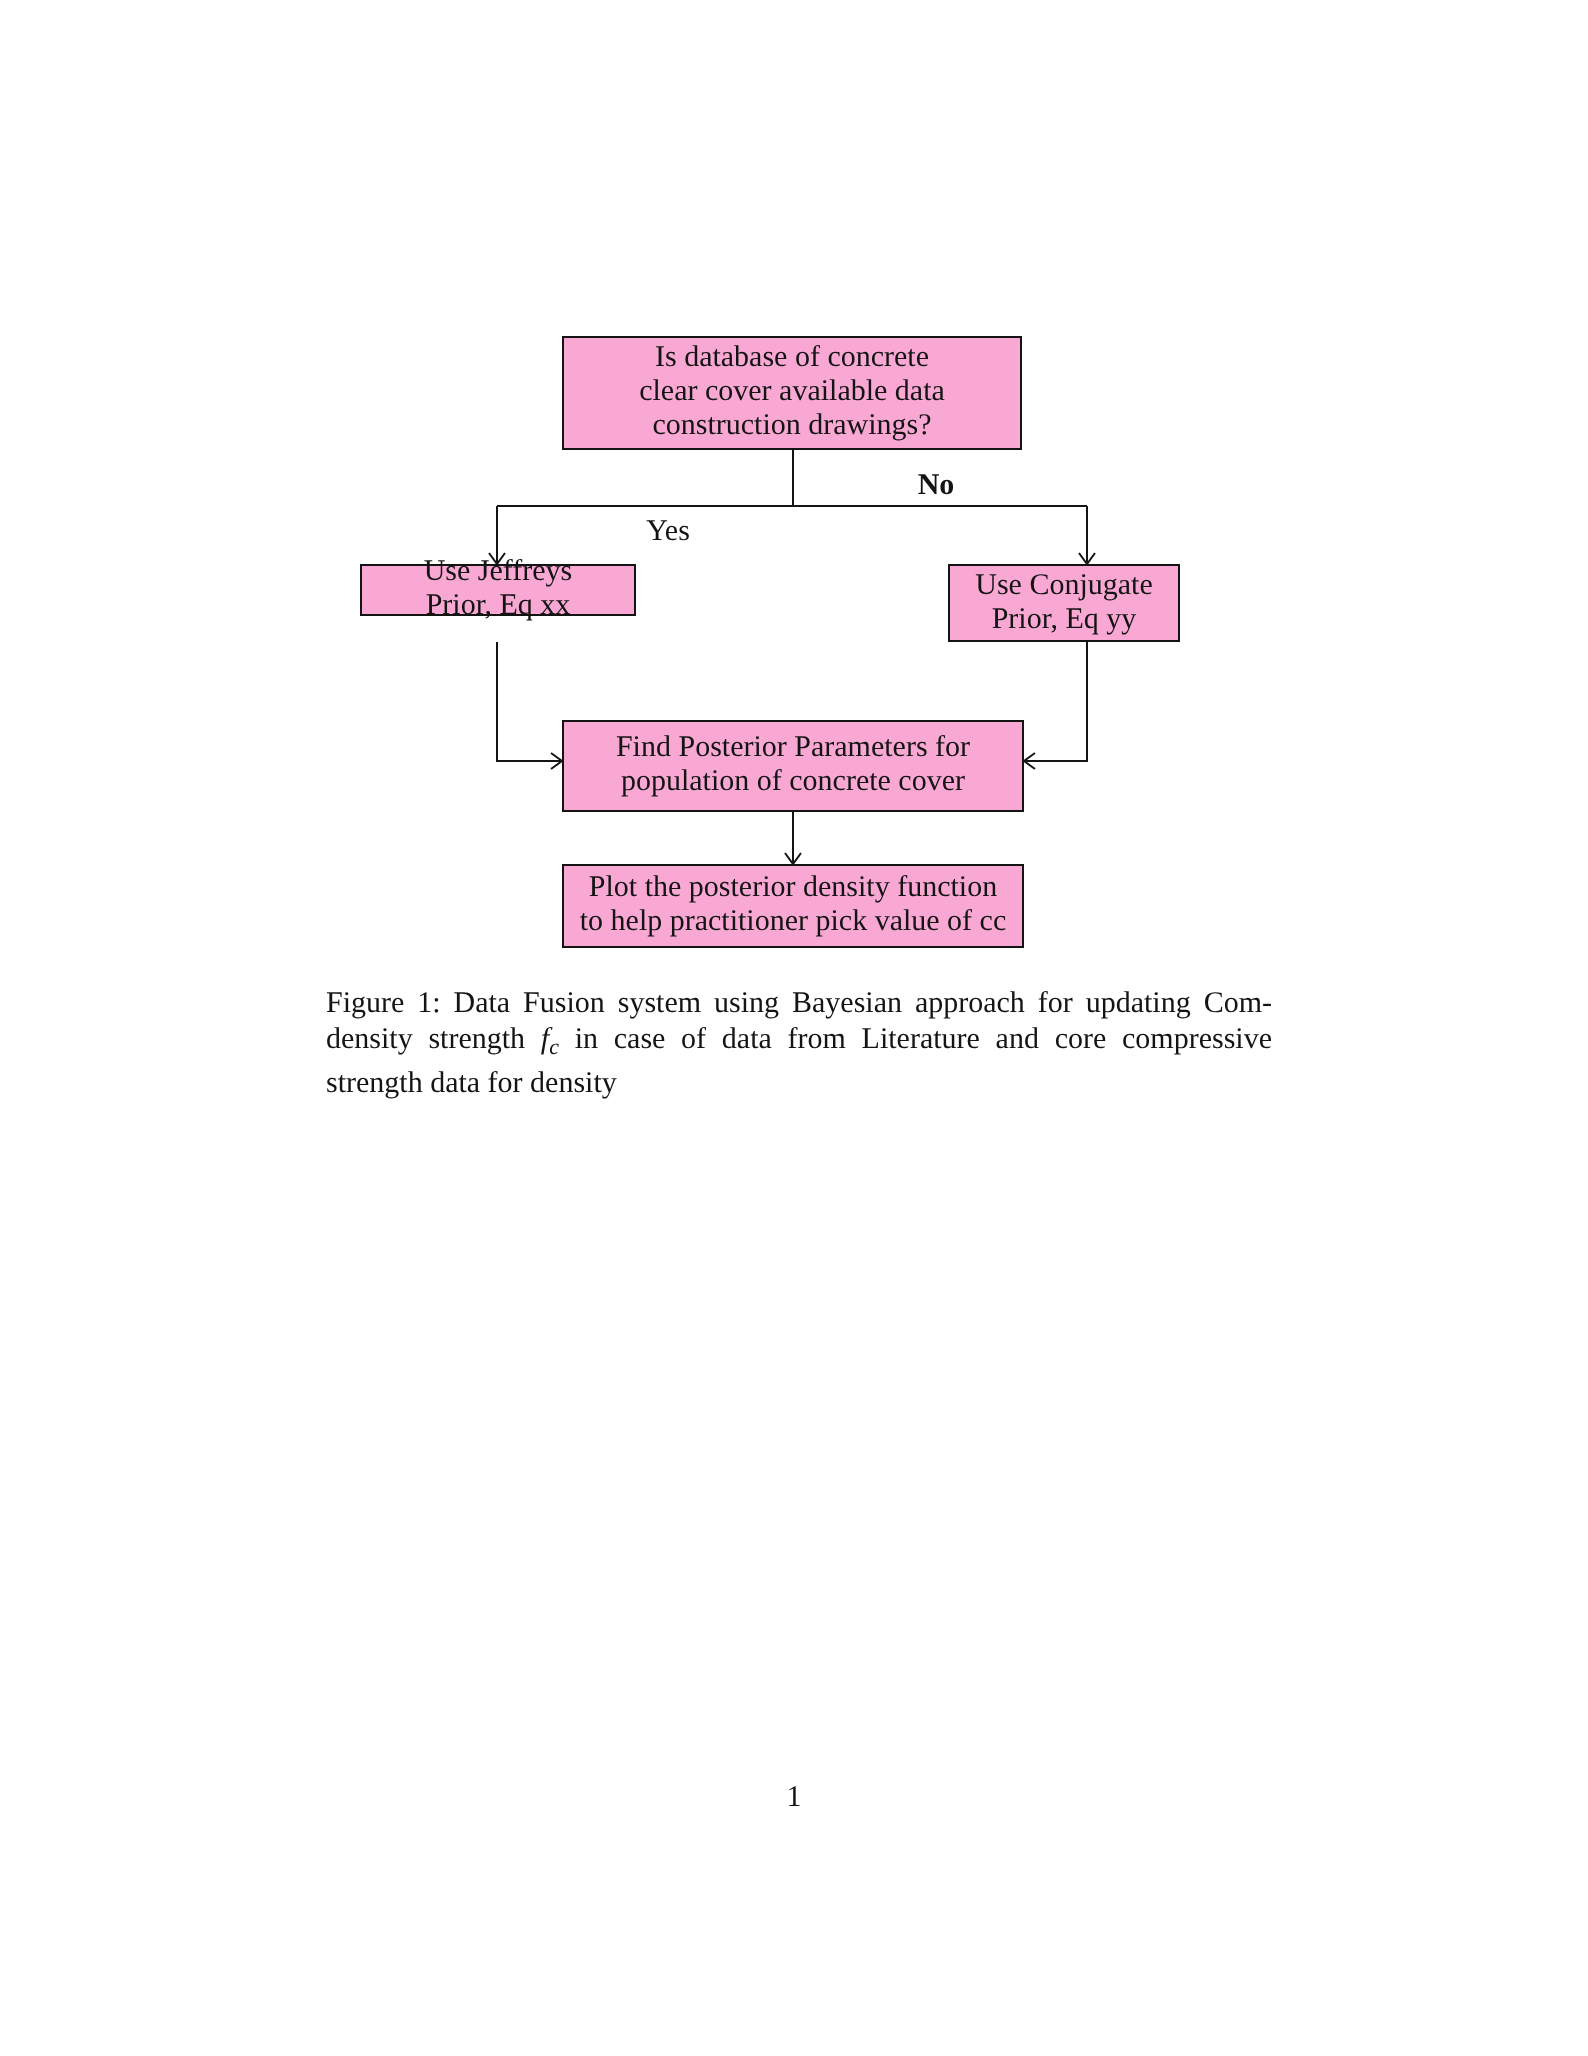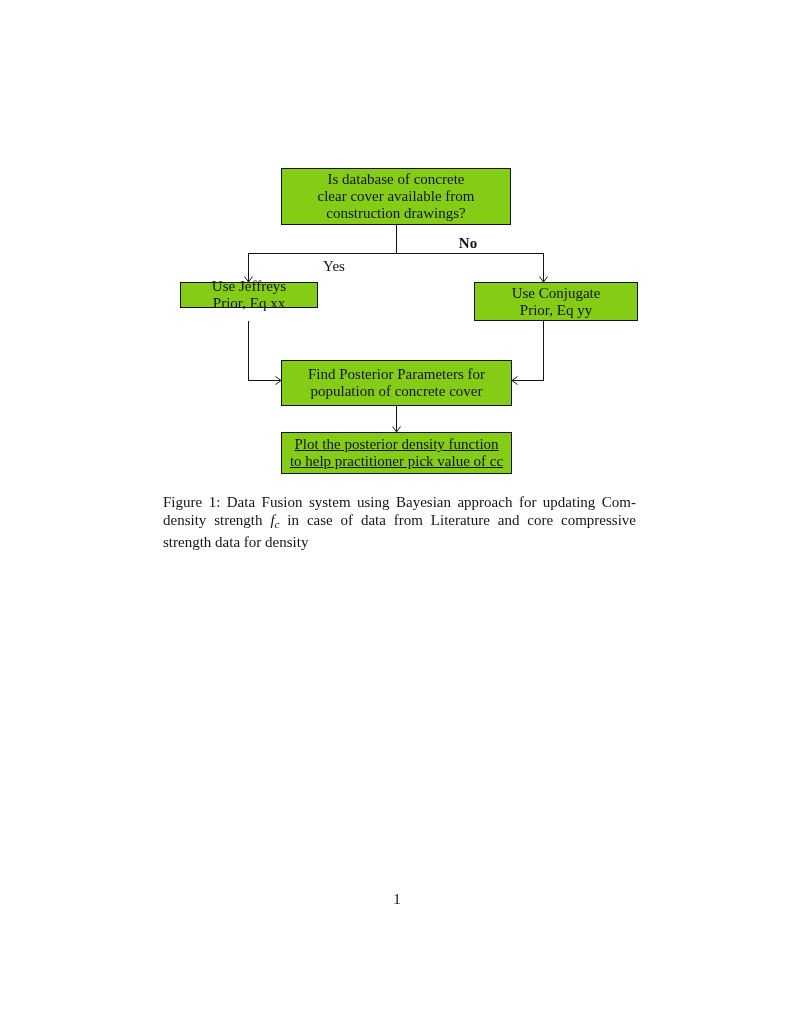--- a/index.html
+++ b/index.html
@@ -31,33 +31,33 @@
   }
   .barb {
     stroke: #141414;
     stroke-width: 1;
     fill: none;
   }
   .node {
     position: absolute;
     box-sizing: border-box;
     border: 1px solid #141414;
-    background: #84cc16;
+    background: #f9a8d4;
     text-align: center;
     font-size: 15px;
     line-height: 17px;
     display: flex;
     flex-direction: column;
     justify-content: center;
   }
   .node-decision  { left: 281px; top: 168px; width: 230px; height: 57px; }
   .node-jeffreys  { left: 180px; top: 282px; width: 138px; height: 26px; }
-  .node-conjugate { left: 474px; top: 282px; width: 164px; height: 39px; }
+  .node-conjugate { left: 474px; top: 282px; width: 116px; height: 39px; }
   .node-posterior { left: 281px; top: 360px; width: 231px; height: 46px; }
-  .node-plot      { left: 281px; top: 432px; width: 231px; height: 42px; text-decoration: underline; }
+  .node-plot      { left: 281px; top: 432px; width: 231px; height: 42px; }
   .edge-label {
     position: absolute;
     font-size: 15px;
     line-height: 16px;
     width: 44px;
     text-align: center;
   }
   .label-yes { left: 312px; top: 235px; margin-top: 23px; }
   .label-no  { left: 446px; top: 235px; font-weight: bold; }
   .caption {
@@ -104,21 +104,21 @@
     <path class="ortho" d="M396.5 401 V431"></path>
     <path class="barb" d="M244.5 276.5 L248.5 282 L252.5 276.5"></path>
     <path class="barb" d="M539.5 276.5 L543.5 282 L547.5 276.5"></path>
     <path class="barb" d="M275.5 376.5 L281 380.5 L275.5 384.5"></path>
     <path class="barb" d="M517.5 376.5 L512 380.5 L517.5 384.5"></path>
     <path class="barb" d="M392.5 426.5 L396.5 432 L400.5 426.5"></path>
   </svg>
 
   <div class="node node-decision">
     <div>Is database of concrete</div>
-    <div>clear cover available from</div>
+    <div>clear cover available data</div>
     <div>construction drawings?</div>
   </div>
 
   <div class="edge-label label-yes">Yes</div>
   <div class="edge-label label-no">No</div>
 
   <div class="node node-jeffreys">
     <div>Use Jeffreys</div>
     <div>Prior, Eq xx</div>
   </div>

